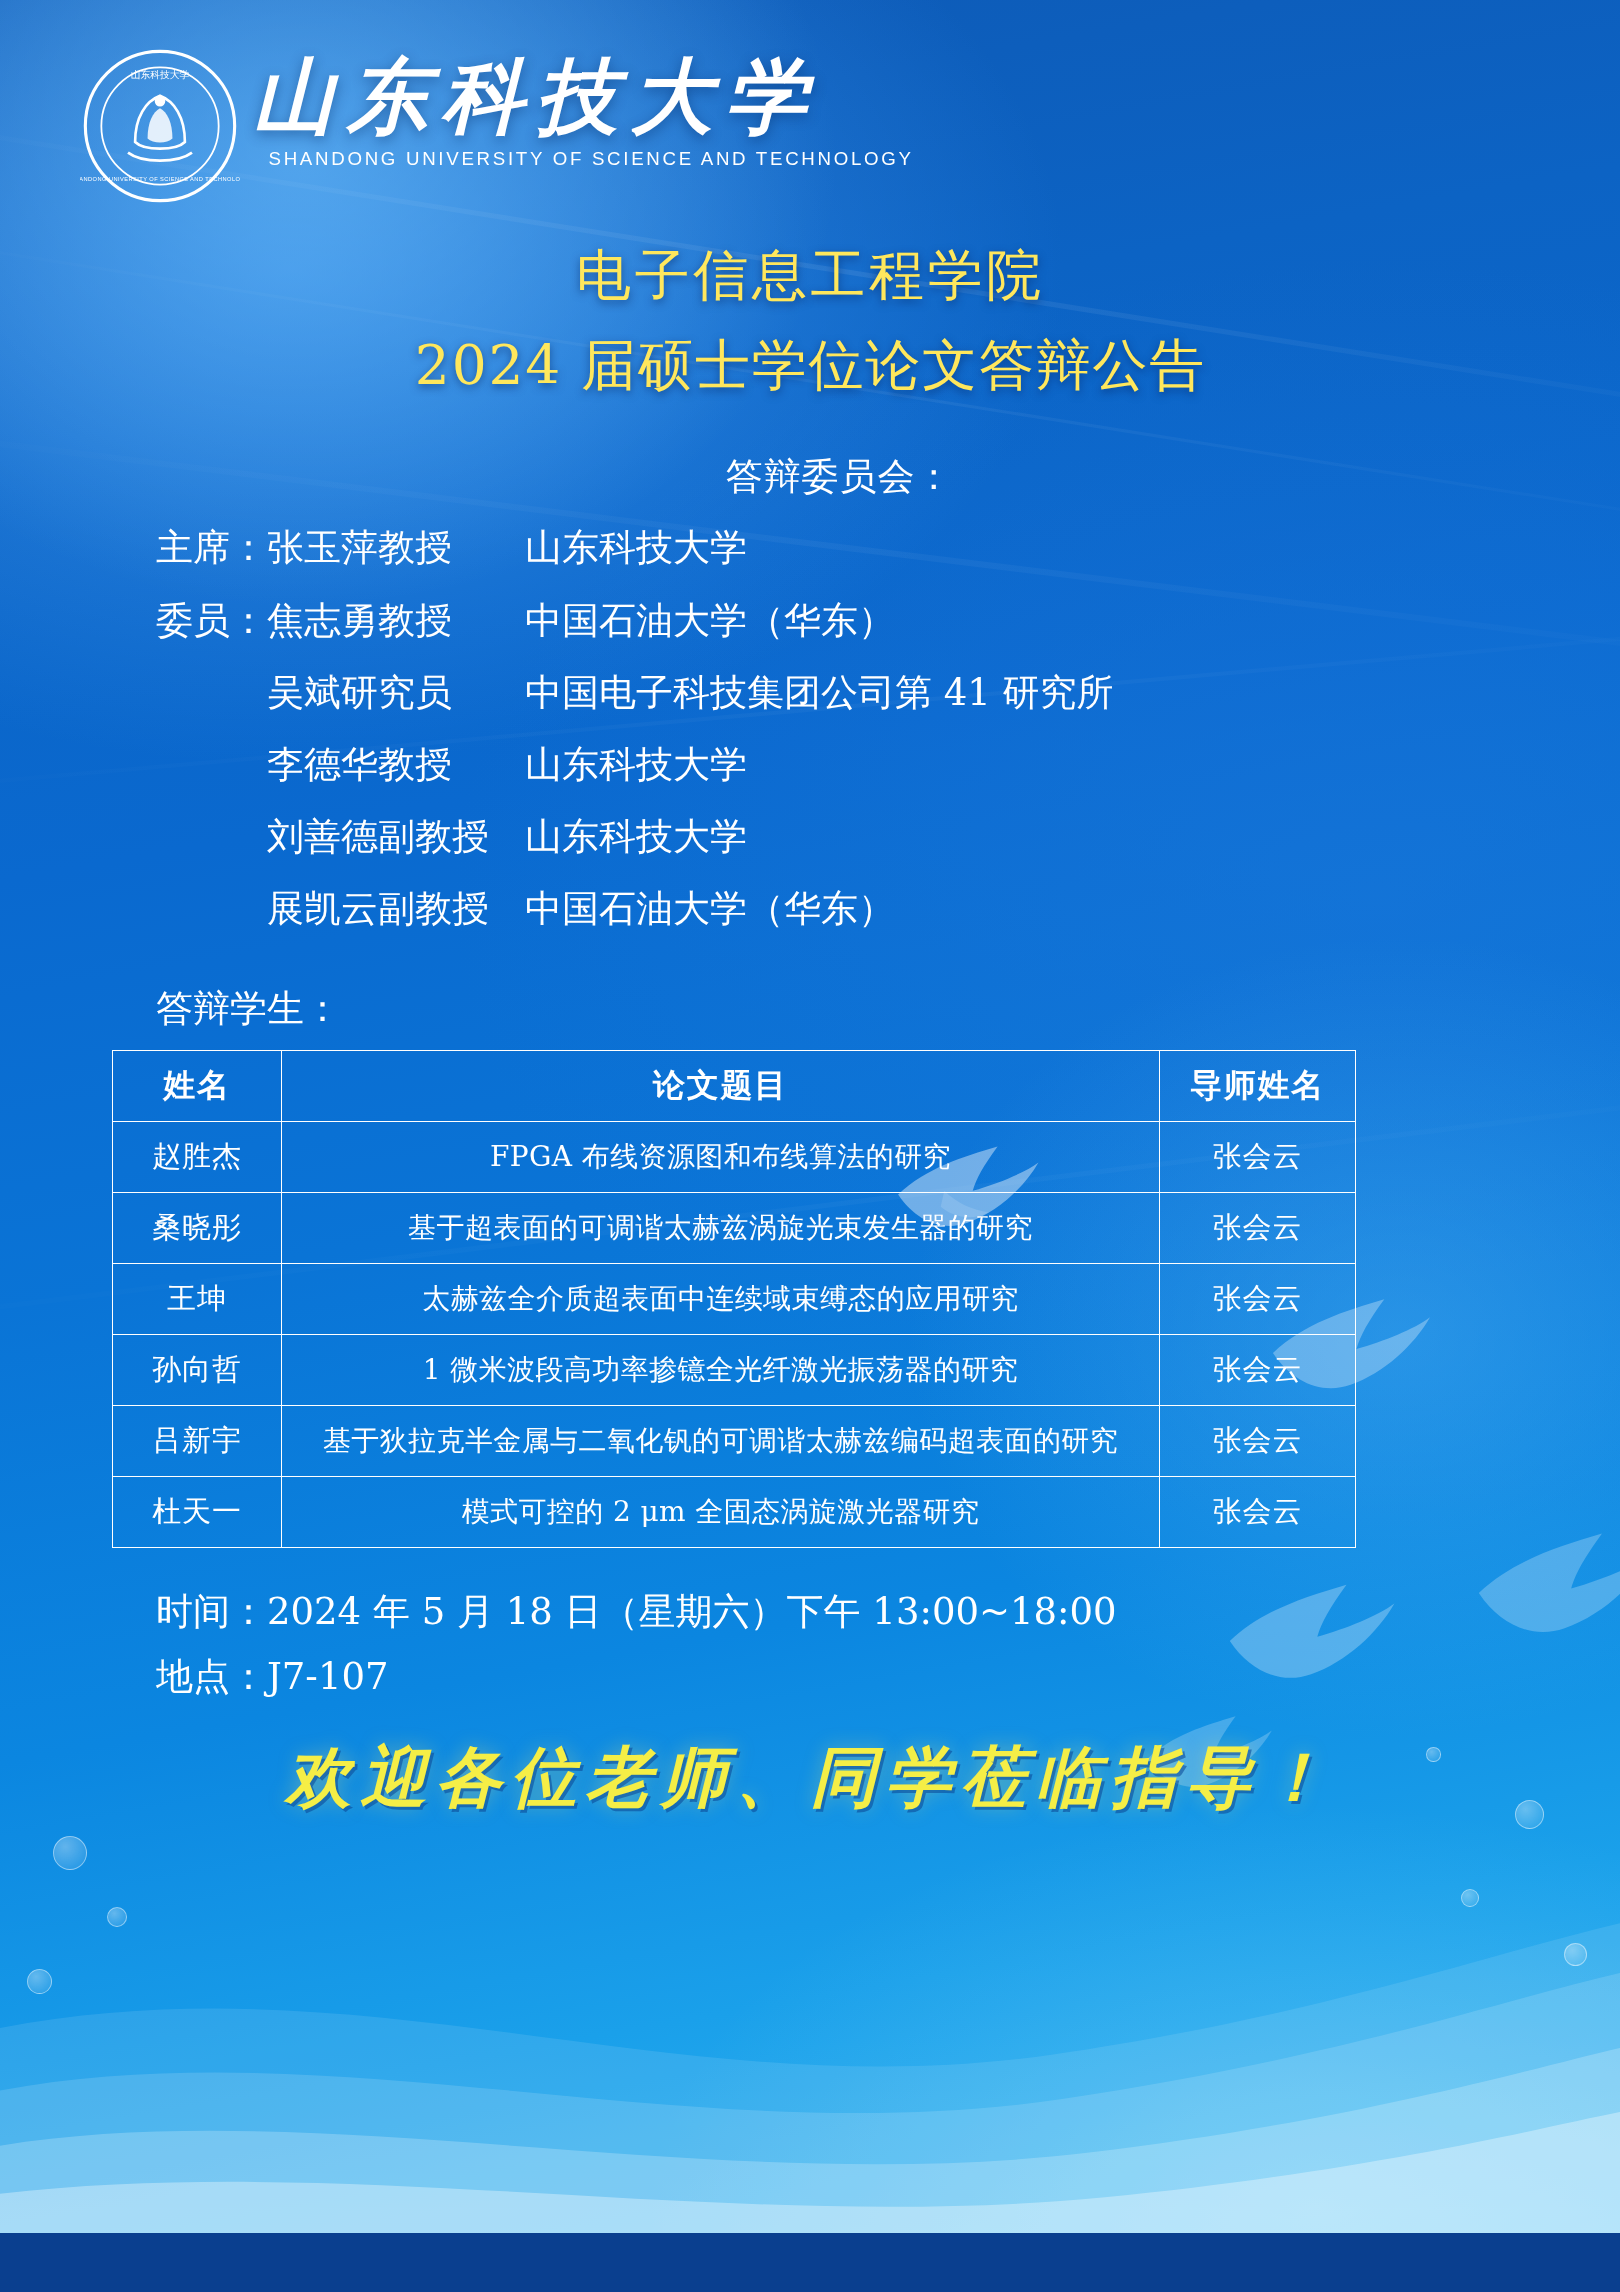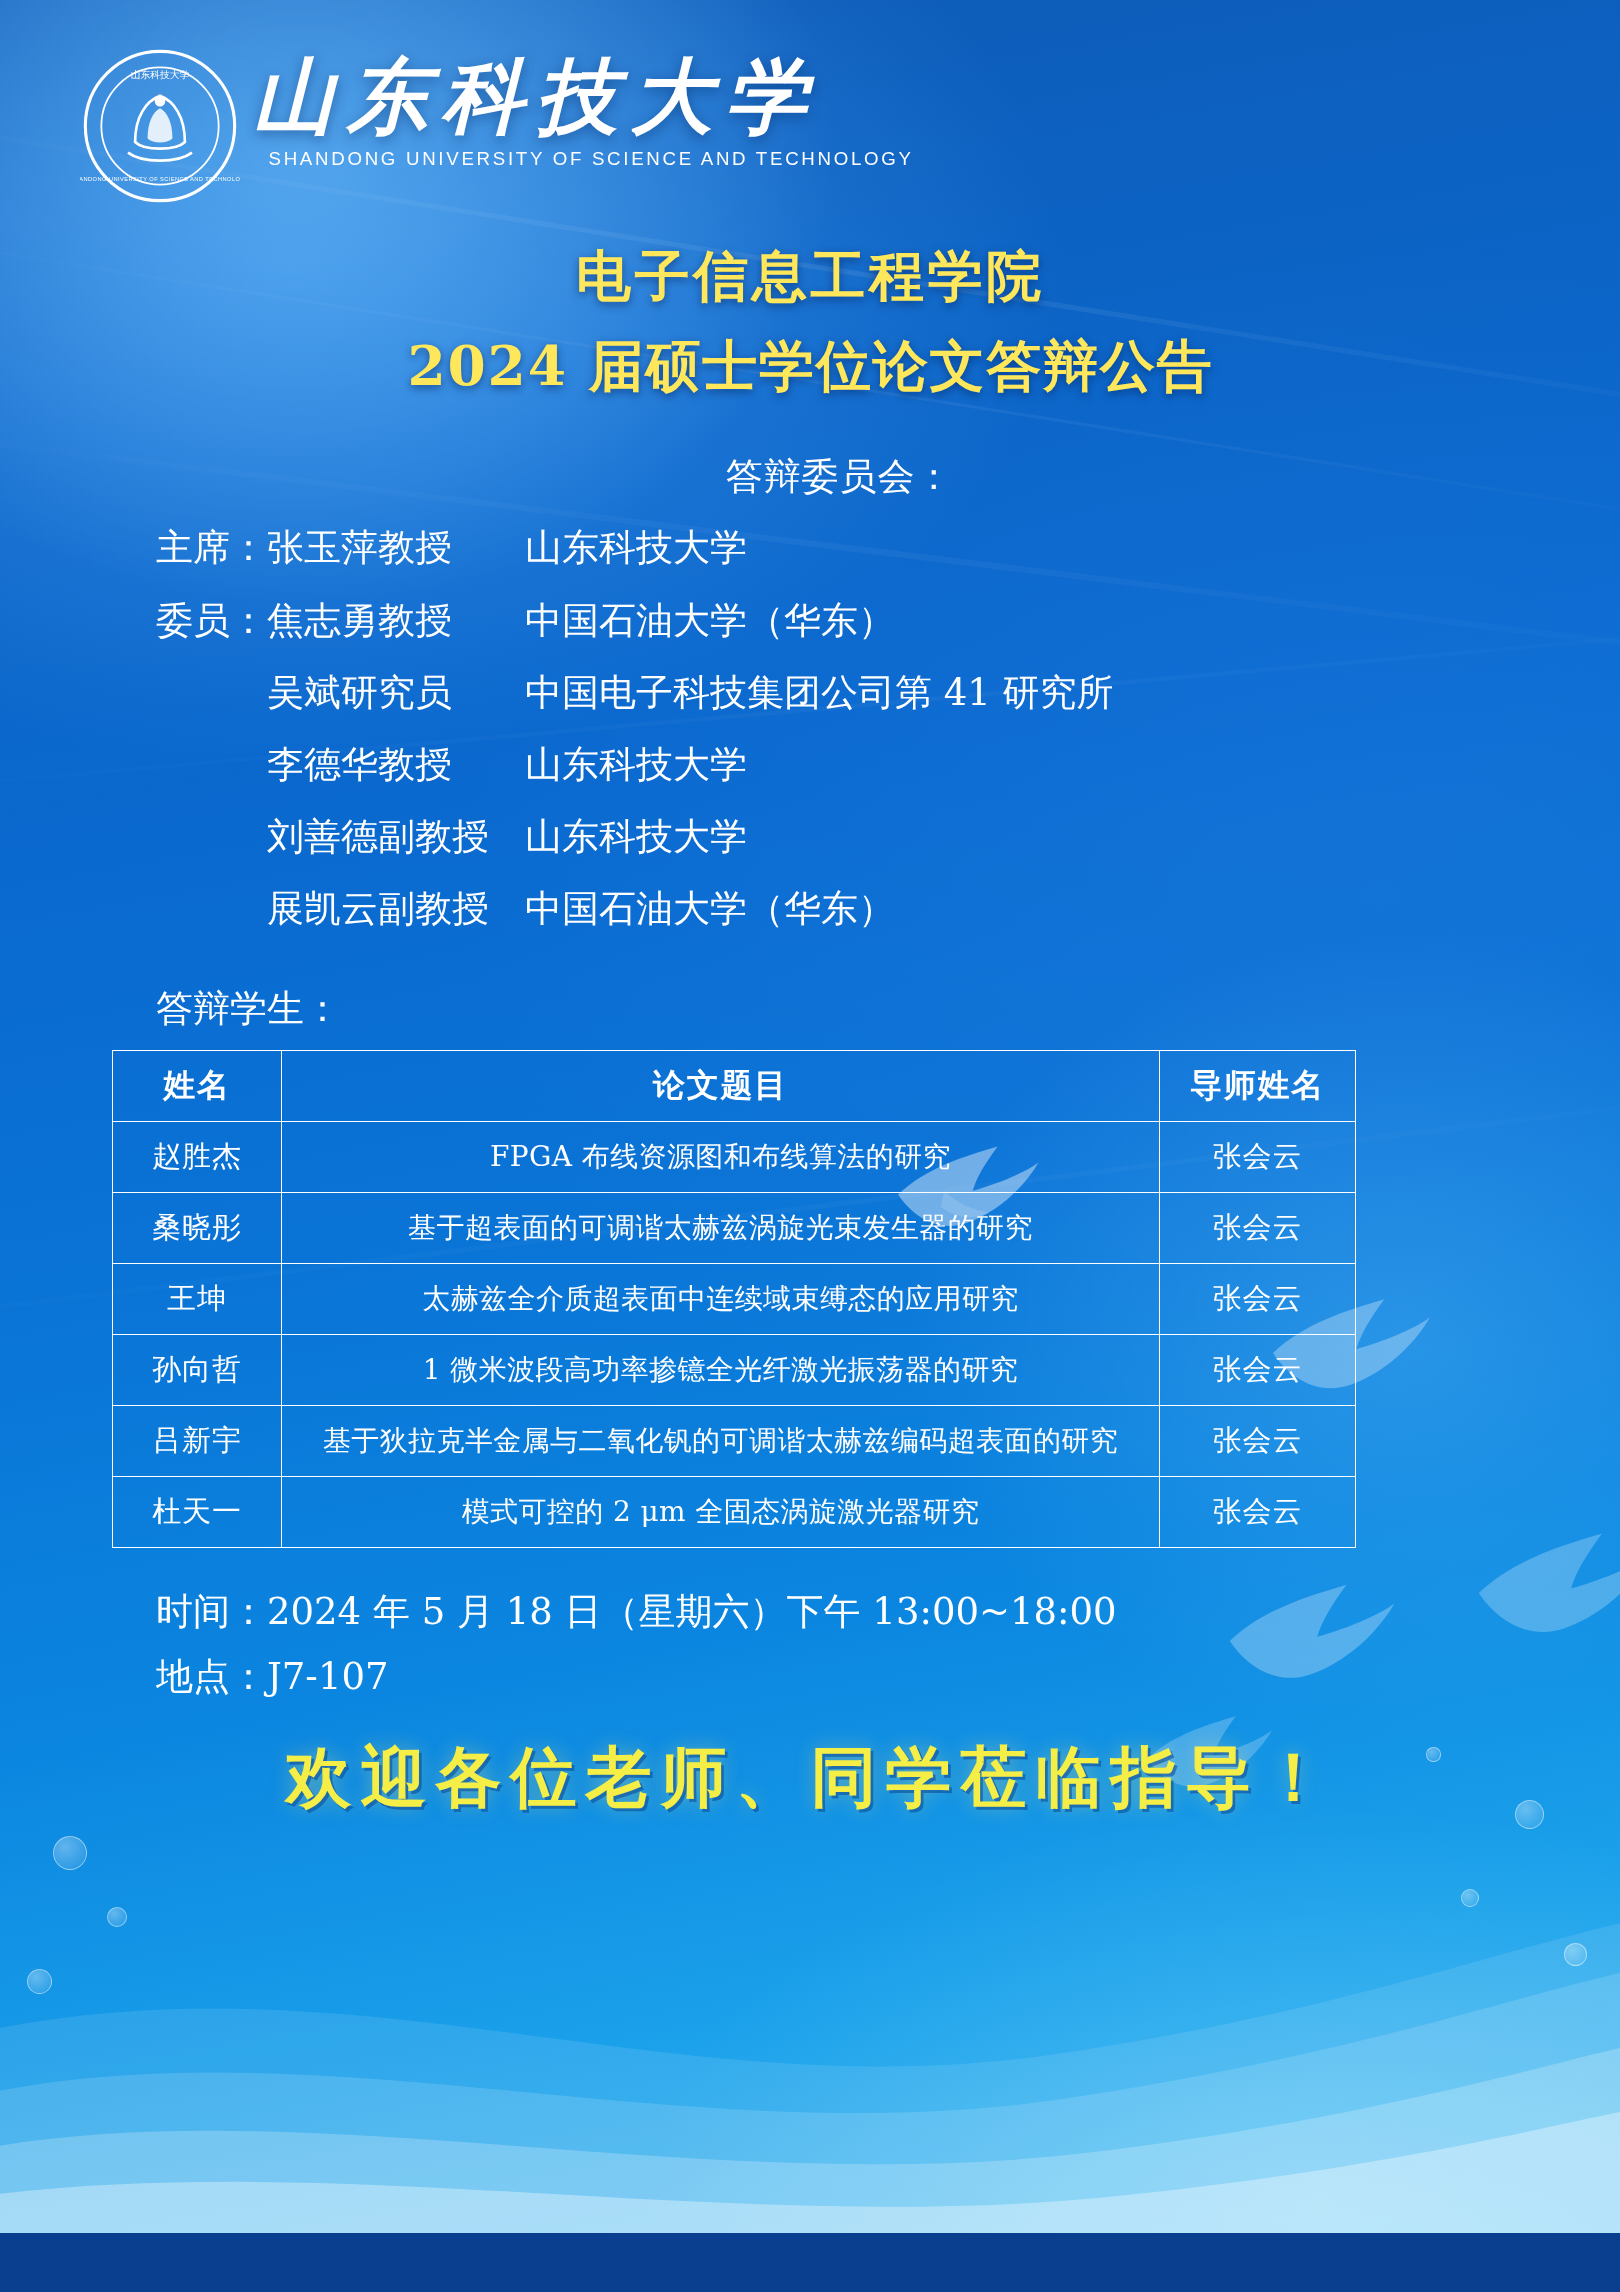--- a/index.html
+++ b/index.html
@@ -99,21 +99,21 @@
     letter-spacing: 2.7px;
     white-space: nowrap;
     text-align: center;
     padding-left: 16px;
   }
 
   
   .title-block { position: relative; text-align: center; margin-top: 30px; }
   .title-1, .title-2 {
     font-family: "DejaVu Serif", serif;
-    font-weight: 700;
+    font-weight: 400;
     color: #ffe75c;
     text-shadow: 0 2.7px 9px rgba(0,30,90,0.55);
     line-height: 1.45;
   }
   .title-1 { font-size: 55px; letter-spacing: 3.6px; }
   .title-2 { font-size: 55px; letter-spacing: 1.8px; margin-top: 10.7px; }
 
   
   .body-area {
     position: relative;
@@ -182,20 +182,21 @@
     font-size: 37px;
     line-height: 1.75;
     white-space: nowrap;
   }
 
   .welcome {
     position: relative;
     text-align: center;
     margin-top: 23px;
     font-family: "DejaVu Serif", serif;
+    font-style: italic;
     font-weight: 700;
     font-size: 66px;
     letter-spacing: 9px;
     color: #f5ee46;
     text-shadow:
       2.7px 2.7px 0 rgba(10,70,150,0.55),
       0 0 19.6px rgba(255,240,110,0.35);
   }
 </style>
 </head>

